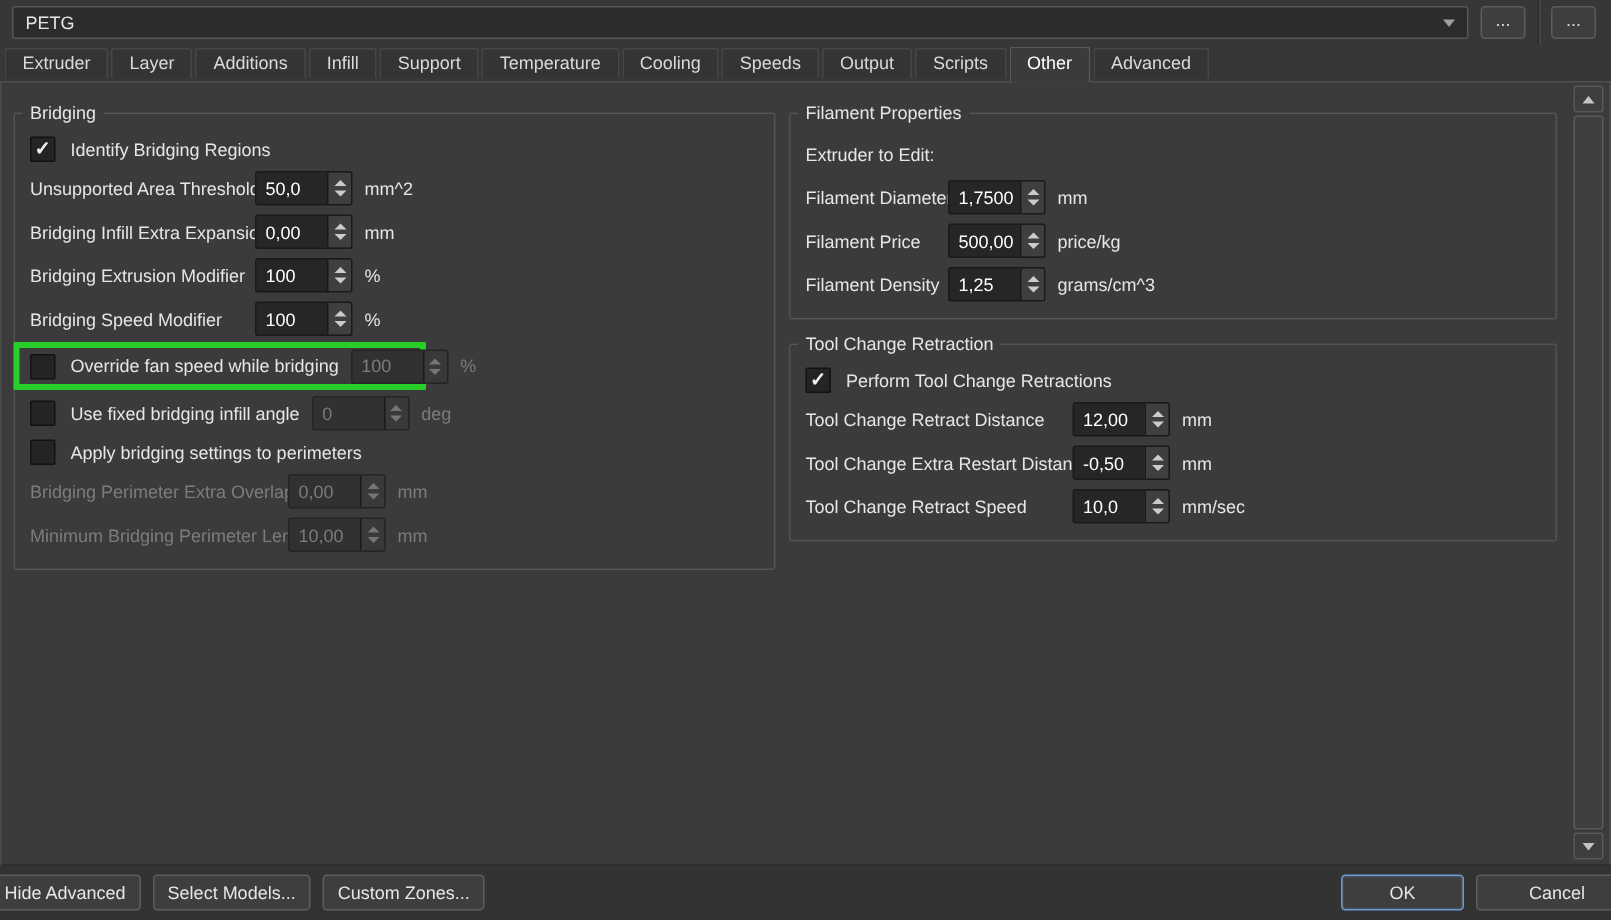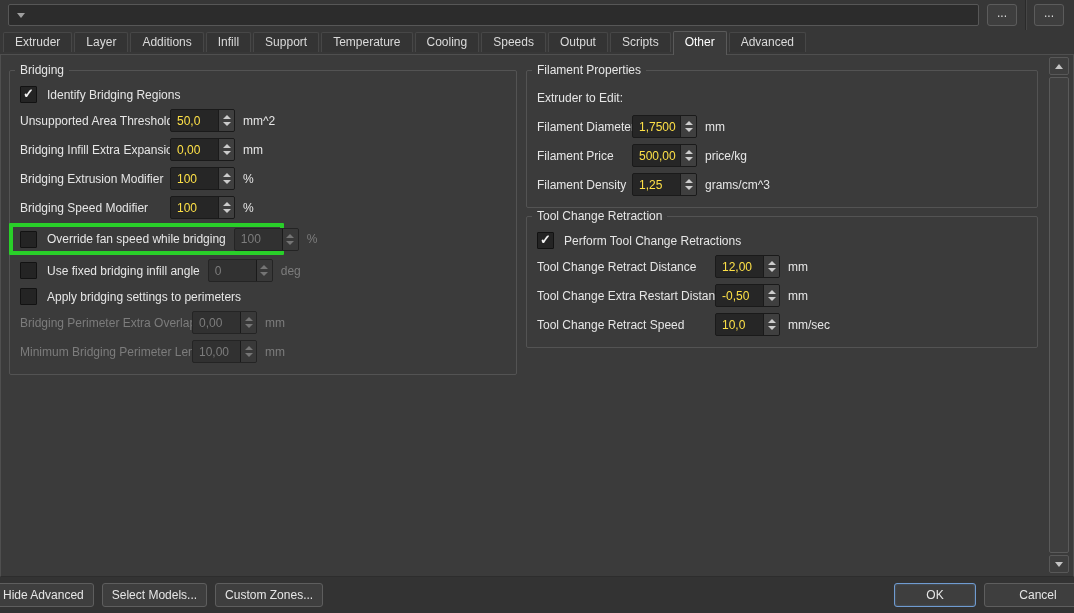--- a/index.html
+++ b/index.html
@@ -19,39 +19,39 @@
   .top-sep{width:1px;height:30px;background:#2a2a2a;box-shadow:1px 0 0 #464646;flex:none;}
 
   
   .tabbar{height:24px;display:flex;align-items:center;padding-left:3px;flex:none;position:relative;z-index:2;}
   .tab{height:19px;line-height:19px;padding:0 11px;background:#343434;border:1px solid #474747;
        border-bottom:none;color:#dadada;margin-right:2px;border-radius:2px 2px 0 0;white-space:nowrap;}
   .tab.active{background:#3b3b3b;height:23px;line-height:21px;color:#ffffff;border-color:#5a5a5a;margin-bottom:-1px;}
 
   
   .content{flex:1;position:relative;background:#3b3b3b;border:1px solid #4f4f4f;border-bottom-color:#2d2d2d;
-           display:flex;align-items:flex-start;padding:0 0 0 8px;gap:9px;overflow:hidden;}
+           display:flex;align-items:flex-start;padding:5px 0 0 8px;gap:9px;overflow:hidden;}
   .col-left{width:508px;flex:none;}
   .col-right{width:512px;flex:none;}
 
   .groupbox{position:relative;border:1px solid #535353;border-radius:2px;margin-top:15px;
             padding:12px 10px 8px 10px;}
   .gb-title{position:absolute;top:-8px;left:5px;background:#3b3b3b;padding:0 5px;white-space:nowrap;}
 
   .row{height:29px;display:flex;align-items:center;}
   .row.slim{height:23px;}
   .lbl{white-space:nowrap;}
   .w150{width:150px;flex:none;}
   .w172{width:172px;flex:none;}
   .w95{width:95px;flex:none;}
   .w178{width:178px;flex:none;}
 
   .spin{display:flex;width:63px;height:21px;background:#262626;border:1px solid #1a1a1a;
         border-radius:2px;overflow:hidden;flex:none;}
-  .spin input{width:100%;min-width:0;background:transparent;border:none;outline:none;color:#fde047;
+  .spin input{width:100%;min-width:0;background:transparent;border:none;outline:none;color:#ffffff;
               font:12px "Liberation Sans",sans-serif;padding:0 0 0 6px;}
   .spin .btns{width:15px;flex:none;display:flex;flex-direction:column;align-items:center;
               justify-content:center;gap:3px;background:#3f3f3f;border-left:1px solid #1a1a1a;}
   .tri-up{width:0;height:0;border-left:4px solid transparent;border-right:4px solid transparent;
           border-bottom:4px solid #cccccc;}
   .tri-dn{width:0;height:0;border-left:4px solid transparent;border-right:4px solid transparent;
           border-top:4px solid #cccccc;}
   .unit{margin-left:8px;white-space:nowrap;}
   .gap8{margin-left:8px;}
 
@@ -98,20 +98,21 @@
   .btn-ok{width:82px;border-color:var(--ok-border-blue,#6f9bd1);box-shadow:inset 0 0 2px rgba(120,170,230,.45);}
   .btn-cancel{width:108px;margin-right:-18px;}
 </style>
 </head>
 <body>
 
 <div class="app">
 
   <div class="topbar">
     <div class="combo">
+      <span class="val">PETG</span>
       <span class="caret"></span>
     </div>
     <button class="more-btn">...</button>
     <div class="top-sep"></div>
     <button class="more-btn">...</button>
   </div>
 
   <div class="tabbar">
     <div class="tab">Extruder</div>
     <div class="tab">Layer</div>
@@ -284,21 +285,21 @@
             <input value="1,25" style="">
             <div class="btns">
               <span class="tri-up"></span>
               <span class="tri-dn"></span>
             </div>
           </div>
           <span class="unit">grams/cm^3</span>
         </div>
       </div>
 
-      <div class="groupbox" style="margin-top:8px;">
+      <div class="groupbox" style="margin-top:16px;">
         <span class="gb-title">Tool Change Retraction</span>
 
         <div class="row slim">
           <span class="cb checked"></span>
           <span class="lbl">Perform Tool Change Retractions</span>
         </div>
 
         <div class="row">
           <span class="lbl w178">Tool Change Retract Distance</span>
           <div class="spin">

